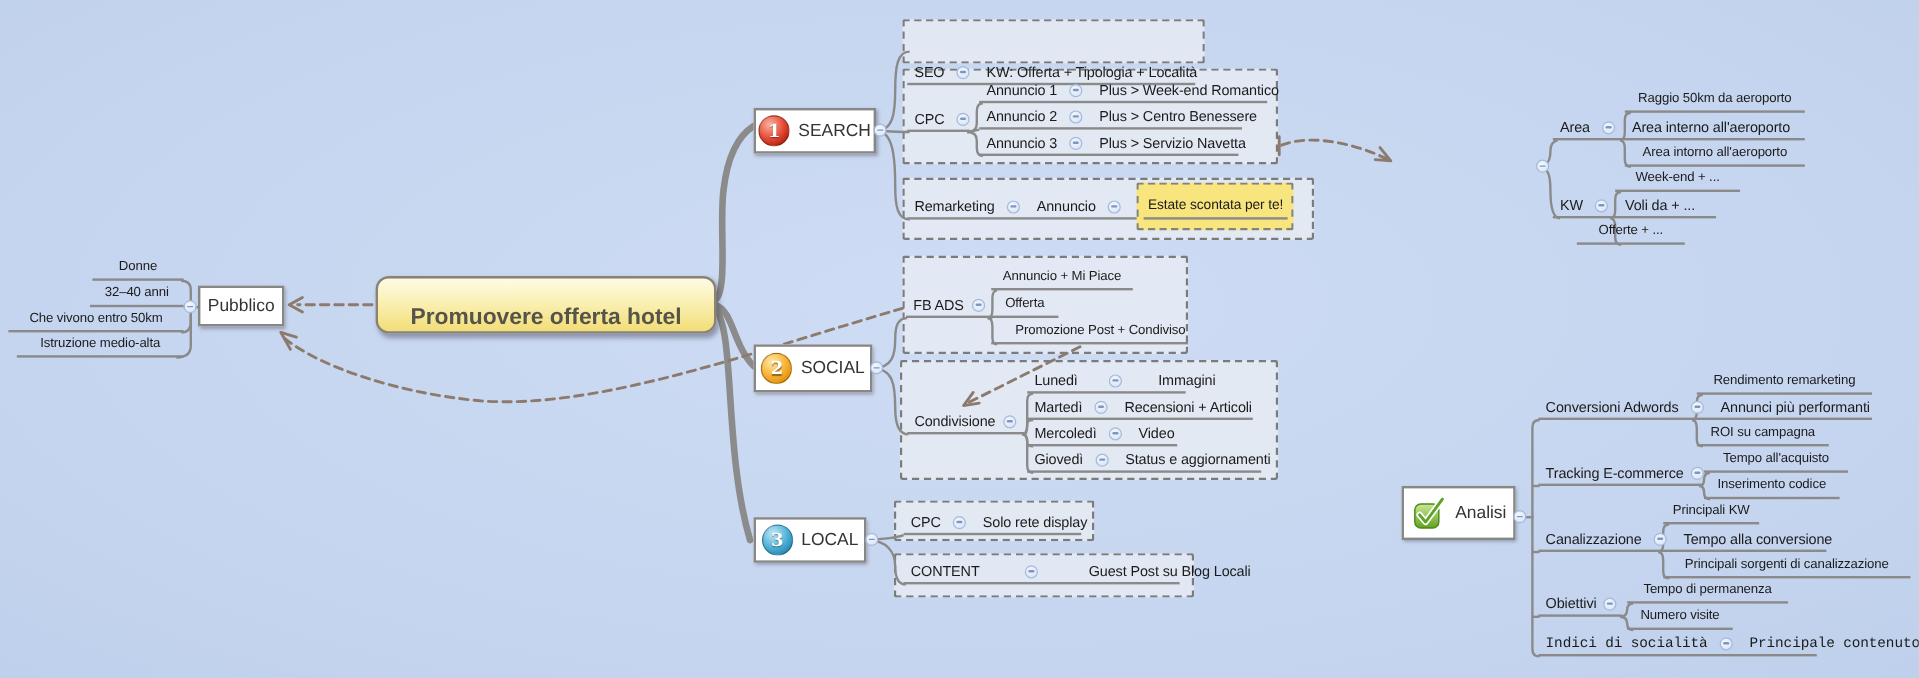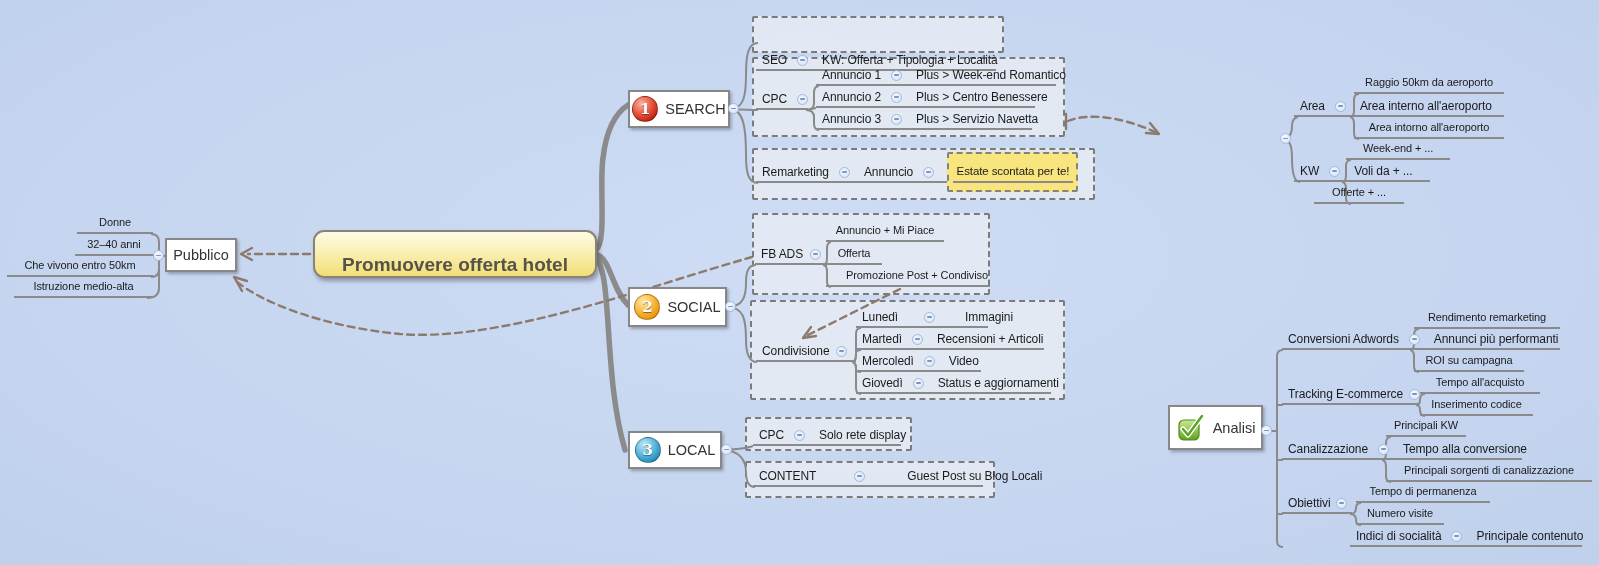--- a/index.html
+++ b/index.html
@@ -283,19 +283,19 @@
   <div class="leaf" style="left:1386px;top:417px;width:80px;">Principali KW</div>
   <div class="leaf" style="left:1386px;top:462px;width:206px;">Principali sorgenti di canalizzazione</div>
 
   <div class="row" style="left:1282px;top:494px;width:70px;">
     <span class="lbl">Obiettivi</span>
     <span class="minus" style="margin-left:6px;"></span>
   </div>
   <div class="leaf" style="left:1356px;top:483px;width:134px;">Tempo di permanenza</div>
   <div class="leaf" style="left:1356px;top:505px;width:88px;">Numero visite</div>
 
-  <div class="row" style="left:1350px;top:527px;width:232px;">
+  <div class="row" style="left:1282px;top:527px;width:232px;font-family:Liberation Mono, monospace;">
     <span class="lbl">Indici di socialità</span>
     <span class="minus"></span>
     <span class="val">Principale contenuto</span>
   </div>
 
 </div>
 
 </body></html>

